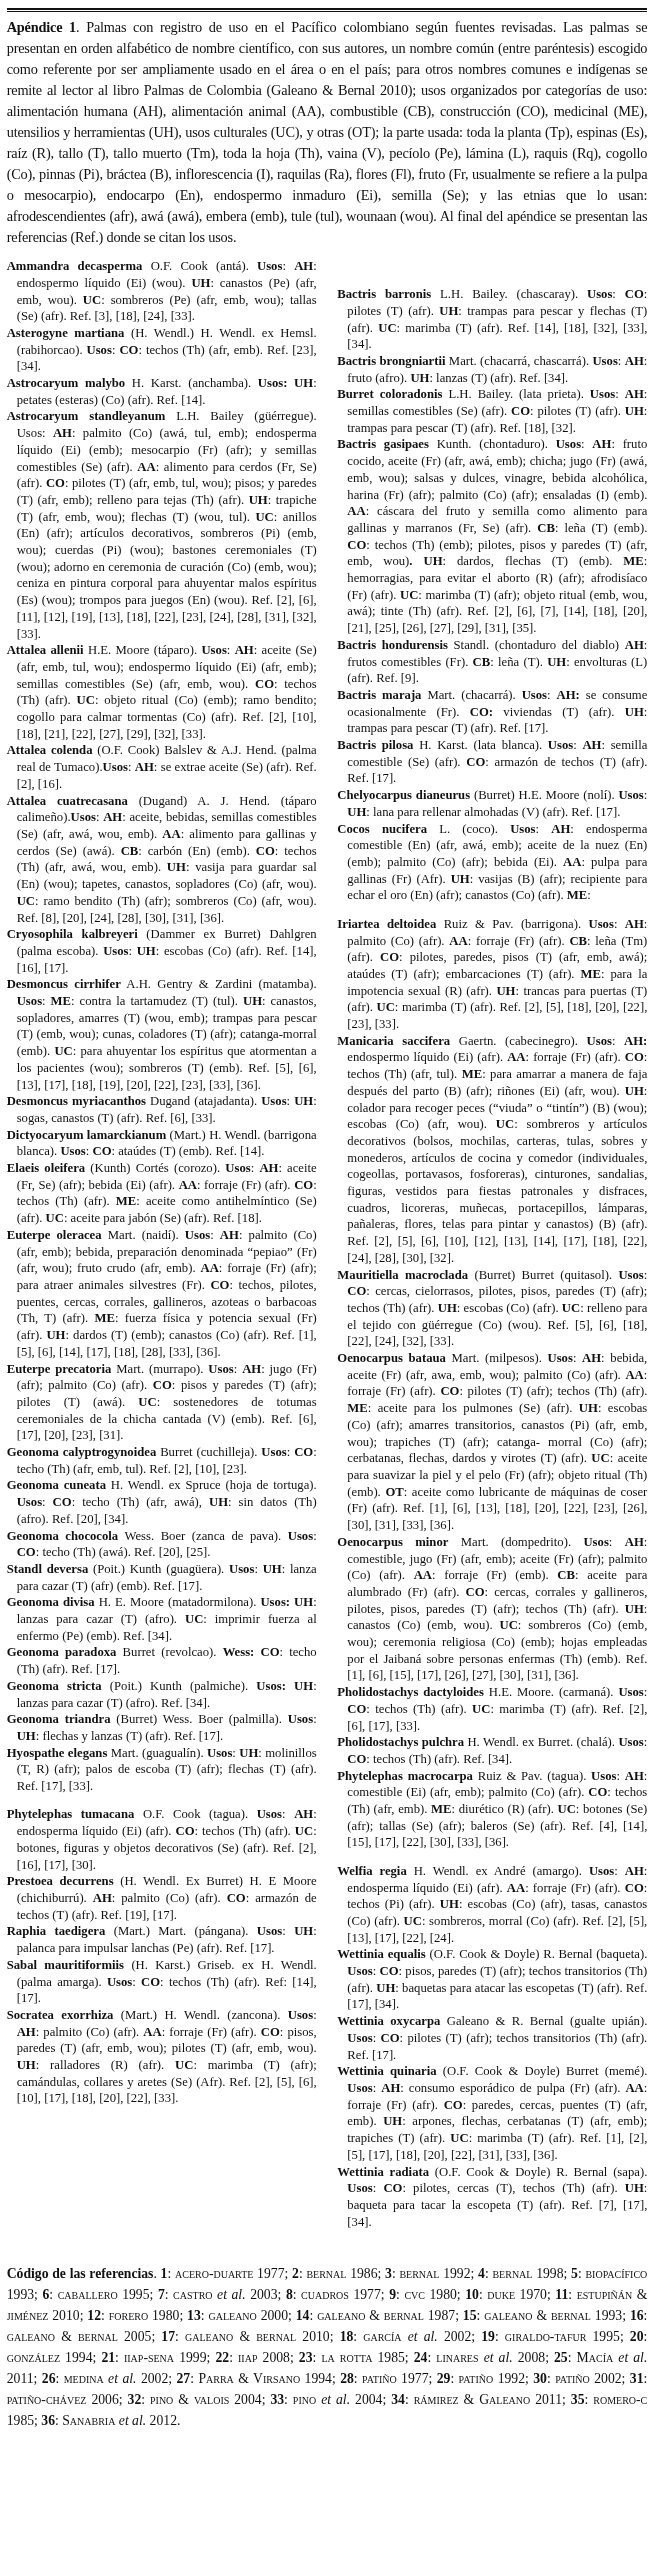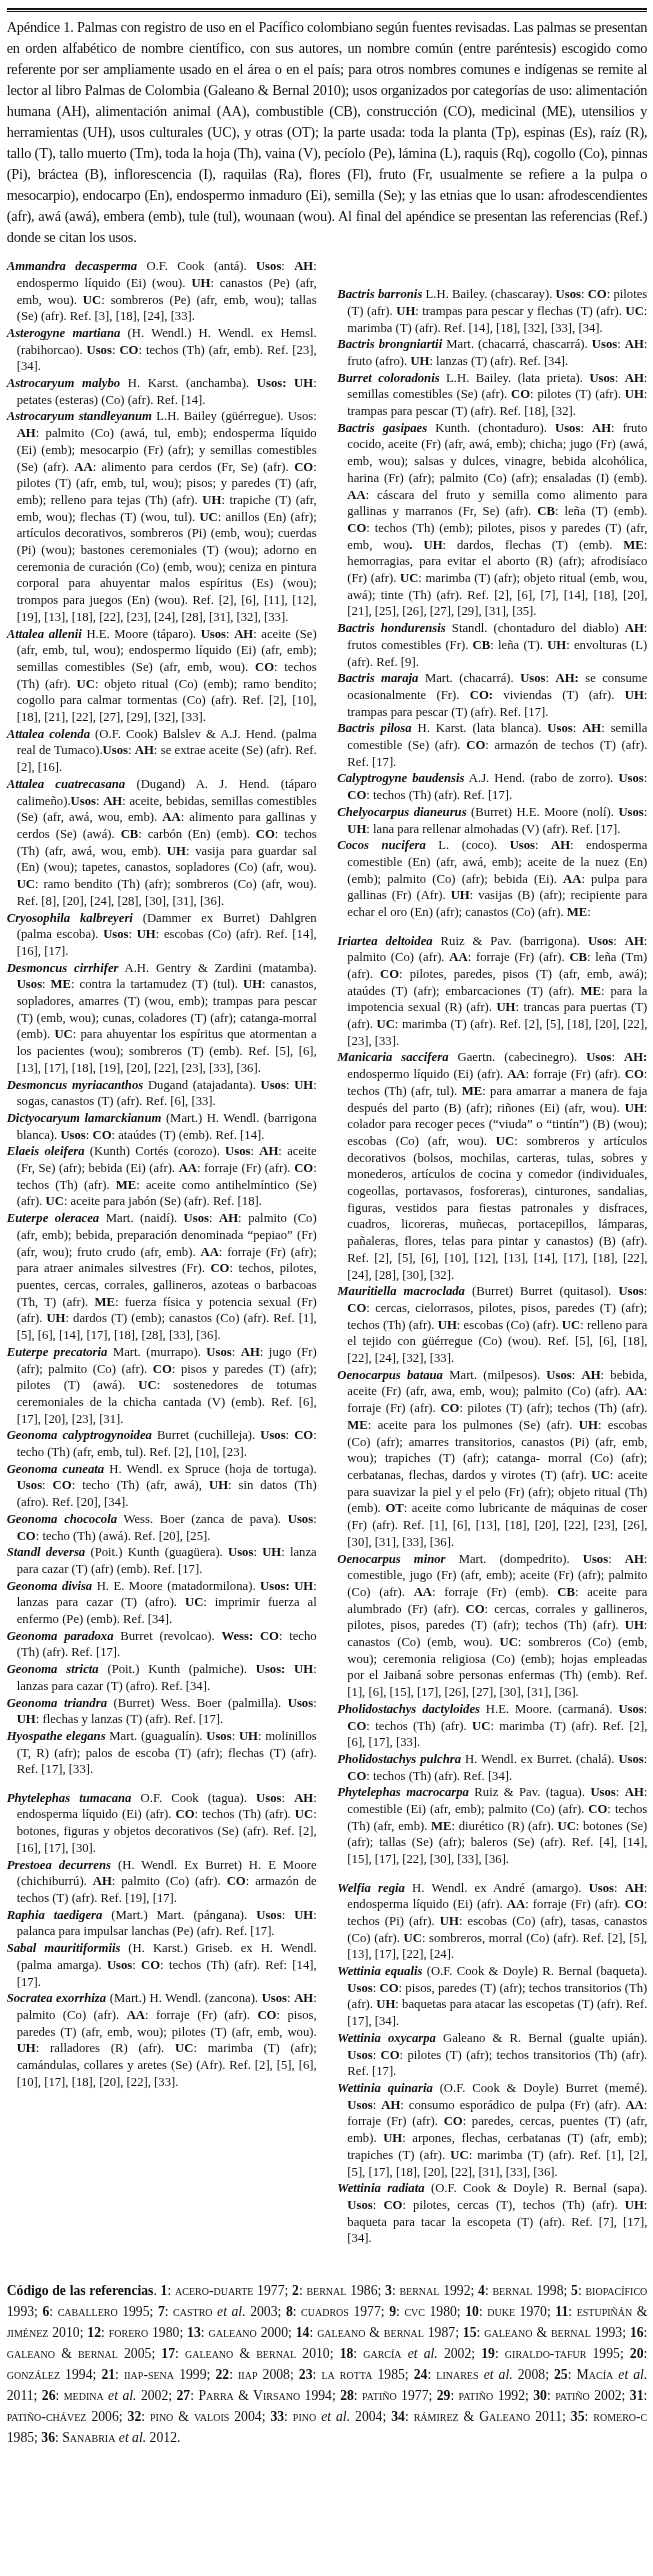--- a/index.html
+++ b/index.html
@@ -12,28 +12,28 @@
   }
   .page { padding: 8.3px 6.7px 16.7px 6.7px; box-sizing: border-box; width: 654px; }
   .top-rule {
     border-top: 2.5px solid #111; border-bottom: 0.8px solid #111;
     height: 0.8px; margin: 0 0 5px 0;
   }
   .intro {
     text-align: justify; font-size: 14.3px; line-height: 21px;
     letter-spacing: -0.2px; margin: 0 0 10px 0;
   }
-  .intro .lead { font-weight: normal; }
+  .intro .lead { font-weight: bold; }
   .columns { display: flex; justify-content: space-between; }
   .col { width: 310px; }
   .entry {
     text-align: justify; padding-left: 10px; text-indent: -10px;
     margin: 0;
   }
-  .entry .sp { font-weight: bold; font-style: italic; }
+  .entry .sp { font-weight: bold; }
   .entry b { font-weight: bold; }
   .gap { height: 11.7px; }
   .gap-lg { height: 28px; }
   .refs {
     margin-top: 33px; text-align: justify; font-size: 13.7px; line-height: 21px;
   }
   .refs .lead { font-weight: bold; }
   .refs .num { font-weight: bold; }
   .refs .auth { font-variant: small-caps; }
   .refs .etal { font-style: italic; }
@@ -80,21 +80,20 @@
       </div>
     <div class="col" id="right-col">
         <div class="gap-lg"></div>
         <p class="entry"><span class="sp">Bactris barronis</span><span> L.H. Bailey. (chascaray). </span><b>Usos</b><span>: </span><b>CO</b><span>: pilotes (T) (afr). </span><b>UH</b><span>: trampas para pescar y flechas (T) (afr). </span><b>UC</b><span>: marimba (T) (afr). Ref. [14], [18], [32], [33], [34].</span></p>
         <p class="entry"><span class="sp">Bactris brongniartii</span><span> Mart. (chacarrá, chascarrá). </span><b>Usos</b><span>: </span><b>AH</b><span>: fruto (afro). </span><b>UH</b><span>: lanzas (T) (afr). Ref. [34].</span></p>
         <p class="entry"><span class="sp">Burret coloradonis</span><span> L.H. Bailey. (lata prieta). </span><b>Usos</b><span>: </span><b>AH</b><span>: semillas comestibles (Se) (afr). </span><b>CO</b><span>: pilotes (T) (afr). </span><b>UH</b><span>: trampas para pescar (T) (afr). Ref. [18], [32].</span></p>
         <p class="entry"><span class="sp">Bactris gasipaes</span><span> Kunth. (chontaduro). </span><b>Usos</b><span>: </span><b>AH</b><span>: fruto cocido, aceite (Fr) (afr, awá, emb); chicha; jugo (Fr) (awá, emb, wou); salsas y dulces, vinagre, bebida alcohólica, harina (Fr) (afr); palmito (Co) (afr); ensaladas (I) (emb). </span><b>AA</b><span>: cáscara del fruto y semilla como alimento para gallinas y marranos (Fr, Se) (afr). </span><b>CB</b><span>: leña (T) (emb). </span><b>CO</b><span>: techos (Th) (emb); pilotes, pisos y paredes (T) (afr, emb, wou)</span><b>. UH</b><span>: dardos, flechas (T) (emb). </span><b>ME</b><span>: hemorragias, para evitar el aborto (R) (afr); afrodisíaco (Fr) (afr). </span><b>UC</b><span>: marimba (T) (afr); objeto ritual (emb, wou, awá); tinte (Th) (afr). Ref. [2], [6], [7], [14], [18], [20], [21], [25], [26], [27], [29], [31], [35].</span></p>
         <p class="entry"><span class="sp">Bactris hondurensis</span><span> Standl. (chontaduro del diablo) </span><b>AH</b><span>: frutos comestibles (Fr). </span><b>CB</b><span>: leña (T). </span><b>UH</b><span>: envolturas (L) (afr). Ref. [9].</span></p>
         <p class="entry"><span class="sp">Bactris maraja</span><span> Mart. (chacarrá). </span><b>Usos</b><span>: </span><b>AH:</b><span> se consume ocasionalmente (Fr). </span><b>CO:</b><span> viviendas (T) (afr). </span><b>UH</b><span>: trampas para pescar (T) (afr). Ref. [17].</span></p>
         <p class="entry"><span class="sp">Bactris pilosa</span><span> H. Karst. (lata blanca). </span><b>Usos</b><span>: </span><b>AH</b><span>: semilla comestible (Se) (afr). </span><b>CO</b><span>: armazón de techos (T) (afr). Ref. [17].</span></p>
-        <p class="entry"><span class="sp">Calyptrogyne baudensis</span><span> A.J. Hend. (rabo de zorro). </span><b>Usos</b><span>: </span><b>CO</b><span>: techos (Th) (afr). Ref. [17].</span></p>
         <p class="entry"><span class="sp">Chelyocarpus dianeurus</span><span> (Burret) H.E. Moore (nolí). </span><b>Usos</b><span>: </span><b>UH</b><span>: lana para rellenar almohadas (V) (afr). Ref. [17].</span></p>
         <p class="entry"><span class="sp">Cocos nucifera</span><span> L. (coco). </span><b>Usos</b><span>: </span><b>AH</b><span>: endosperma comestible (En) (afr, awá, emb); aceite de la nuez (En) (emb); palmito (Co) (afr); bebida (Ei). </span><b>AA</b><span>: pulpa para gallinas (Fr) (Afr). </span><b>UH</b><span>: vasijas (B) (afr); recipiente para echar el oro (En) (afr); canastos (Co) (afr). </span><b>ME</b><span>:</span></p>
         <div class="gap"></div>
         <p class="entry"><span class="sp">Iriartea deltoidea</span><span> Ruiz &amp; Pav. (barrigona). </span><b>Usos</b><span>: </span><b>AH</b><span>: palmito (Co) (afr). </span><b>AA</b><span>: forraje (Fr) (afr). </span><b>CB</b><span>: leña (Tm) (afr). </span><b>CO</b><span>: pilotes, paredes, pisos (T) (afr, emb, awá); ataúdes (T) (afr); embarcaciones (T) (afr). </span><b>ME</b><span>: para la impotencia sexual (R) (afr). </span><b>UH</b><span>: trancas para puertas (T) (afr). </span><b>UC</b><span>: marimba (T) (afr). Ref. [2], [5], [18], [20], [22], [23], [33].</span></p>
         <p class="entry"><span class="sp">Manicaria saccifera</span><span> Gaertn. (cabecinegro). </span><b>Usos</b><span>: </span><b>AH:</b><span> endospermo líquido (Ei) (afr). </span><b>AA</b><span>: forraje (Fr) (afr). </span><b>CO</b><span>: techos (Th) (afr, tul). </span><b>ME</b><span>: para amarrar a manera de faja después del parto (B) (afr); riñones (Ei) (afr, wou). </span><b>UH</b><span>: colador para recoger peces (“viuda” o “tintín”) (B) (wou); escobas (Co) (afr, wou). </span><b>UC</b><span>: sombreros y artículos decorativos (bolsos, mochilas, carteras, tulas, sobres y monederos, artículos de cocina y comedor (individuales, cogeollas, portavasos, fosforeras), cinturones, sandalias, figuras, vestidos para fiestas patronales y disfraces, cuadros, licoreras, muñecas, portacepillos, lámparas, pañaleras, flores, telas para pintar y canastos) (B) (afr). Ref. [2], [5], [6], [10], [12], [13], [14], [17], [18], [22], [24], [28], [30], [32].</span></p>
         <p class="entry"><span class="sp">Mauritiella macroclada</span><span> (Burret) Burret (quitasol). </span><b>Usos</b><span>: </span><b>CO</b><span>: cercas, cielorrasos, pilotes, pisos, paredes (T) (afr); techos (Th) (afr). </span><b>UH</b><span>: escobas (Co) (afr). </span><b>UC</b><span>: relleno para el tejido con güérregue (Co) (wou). Ref. [5], [6], [18], [22], [24], [32], [33].</span></p>
         <p class="entry"><span class="sp">Oenocarpus bataua</span><span> Mart. (milpesos). </span><b>Usos</b><span>: </span><b>AH</b><span>: bebida, aceite (Fr) (afr, awa, emb, wou); palmito (Co) (afr). </span><b>AA</b><span>: forraje (Fr) (afr). </span><b>CO</b><span>: pilotes (T) (afr); techos (Th) (afr). </span><b>ME</b><span>: aceite para los pulmones (Se) (afr). </span><b>UH</b><span>: escobas (Co) (afr); amarres transitorios, canastos (Pi) (afr, emb, wou); trapiches (T) (afr); catanga- morral (Co) (afr); cerbatanas, flechas, dardos y virotes (T) (afr). </span><b>UC</b><span>: aceite para suavizar la piel y el pelo (Fr) (afr); objeto ritual (Th) (emb). </span><b>OT</b><span>: aceite como lubricante de máquinas de coser (Fr) (afr). Ref. [1], [6], [13], [18], [20], [22], [23], [26], [30], [31], [33], [36].</span></p>
         <p class="entry"><span class="sp">Oenocarpus minor</span><span> Mart. (dompedrito). </span><b>Usos</b><span>: </span><b>AH</b><span>: comestible, jugo (Fr) (afr, emb); aceite (Fr) (afr); palmito (Co) (afr). </span><b>AA</b><span>: forraje (Fr) (emb). </span><b>CB</b><span>: aceite para alumbrado (Fr) (afr). </span><b>CO</b><span>: cercas, corrales y gallineros, pilotes, pisos, paredes (T) (afr); techos (Th) (afr). </span><b>UH</b><span>: canastos (Co) (emb, wou). </span><b>UC</b><span>: sombreros (Co) (emb, wou); ceremonia religiosa (Co) (emb); hojas empleadas por el Jaibaná sobre personas enfermas (Th) (emb). Ref. [1], [6], [15], [17], [26], [27], [30], [31], [36].</span></p>
         <p class="entry"><span class="sp">Pholidostachys dactyloides</span><span> H.E. Moore. (carmaná). </span><b>Usos</b><span>: </span><b>CO</b><span>: techos (Th) (afr). </span><b>UC</b><span>: marimba (T) (afr). Ref. [2], [6], [17], [33].</span></p>
         <p class="entry"><span class="sp">Pholidostachys pulchra</span><span> H. Wendl. ex Burret. (chalá). </span><b>Usos</b><span>: </span><b>CO</b><span>: techos (Th) (afr). Ref. [34].</span></p>

